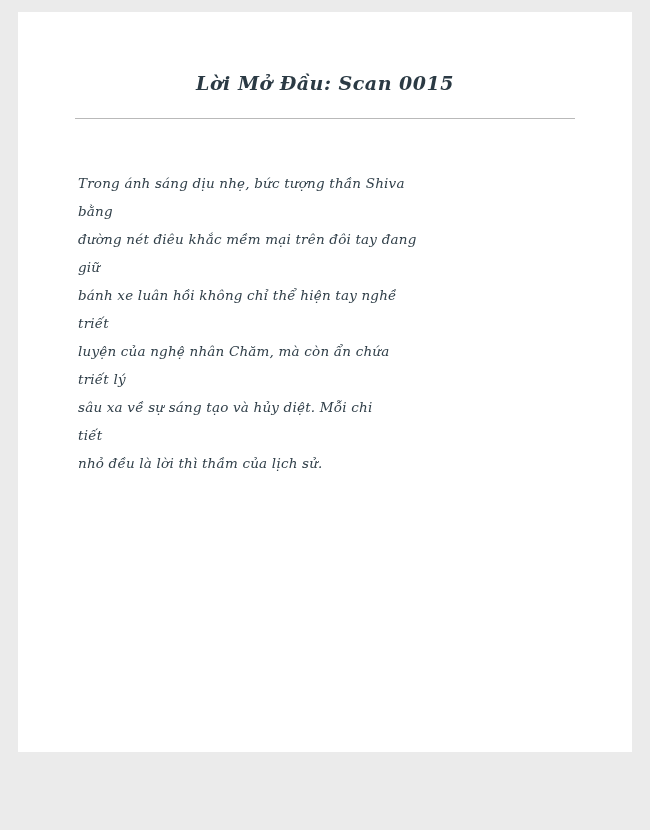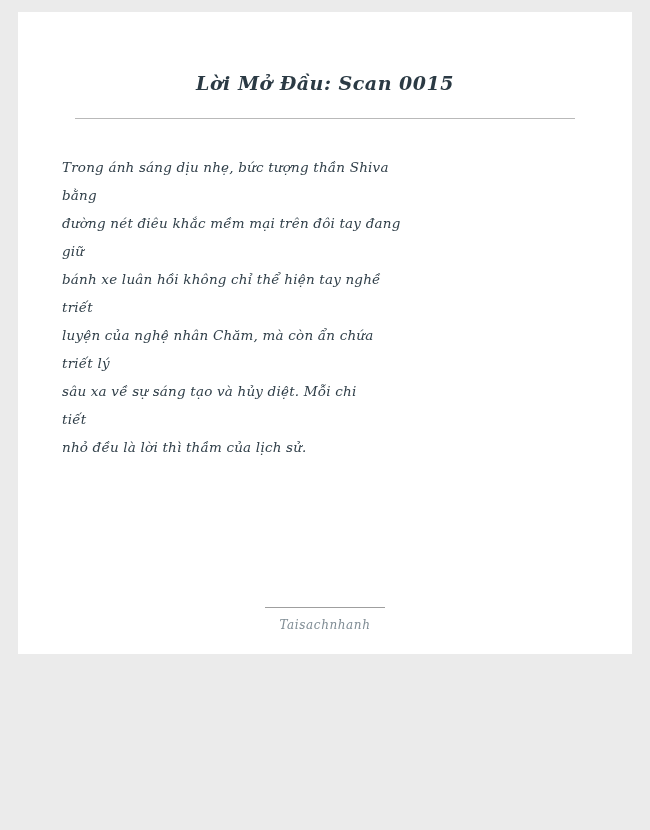--- a/index.html
+++ b/index.html
@@ -11,21 +11,21 @@
     height: 830px;
     background: #ebebeb;
     font-family: "DejaVu Serif", serif;
     overflow: hidden;
   }
   .page {
     position: absolute;
     left: 18px;
     top: 12px;
     width: 614px;
-    height: 642px;
+    height: 740px;
     background: #ffffff;
     box-sizing: border-box;
   }
   .doc-title {
     margin: 0;
     padding-top: 60px;
     text-align: center;
     font-family: "DejaVu Serif", serif;
     font-style: italic;
     font-weight: 600;
@@ -33,21 +33,21 @@
     color: #2b3a44;
     letter-spacing: 0.5px;
   }
   .title-rule {
     width: 500px;
     height: 1px;
     background: #b9b9b9;
     margin: 24px auto 0 auto;
   }
   .body-block {
-    margin: 0;
+    margin: 16px;
     padding: 34px 44px 0 44px;
   }
   .body-line {
     font-family: "DejaVu Serif", serif;
     font-style: italic;
     font-size: 13.5px;
     color: #2f3e48;
     line-height: 28px;
     white-space: pre;
     letter-spacing: 0.2px;
@@ -88,18 +88,14 @@
     <div class="body-line">giữ</div>
     <div class="body-line">bánh xe luân hồi không chỉ thể hiện tay nghề</div>
     <div class="body-line">triết</div>
     <div class="body-line">luyện của nghệ nhân Chăm, mà còn ẩn chứa</div>
     <div class="body-line">triết lý</div>
     <div class="body-line">sâu xa về sự sáng tạo và hủy diệt. Mỗi chi</div>
     <div class="body-line">tiết</div>
     <div class="body-line">nhỏ đều là lời thì thầm của lịch sử.</div>
   </div>
 
-  <div class="footer">
-    <div class="footer-rule"></div>
-    <div class="footer-text">Taisachnhanh</div>
-  </div>
 
 </div>
 
 </body></html>

